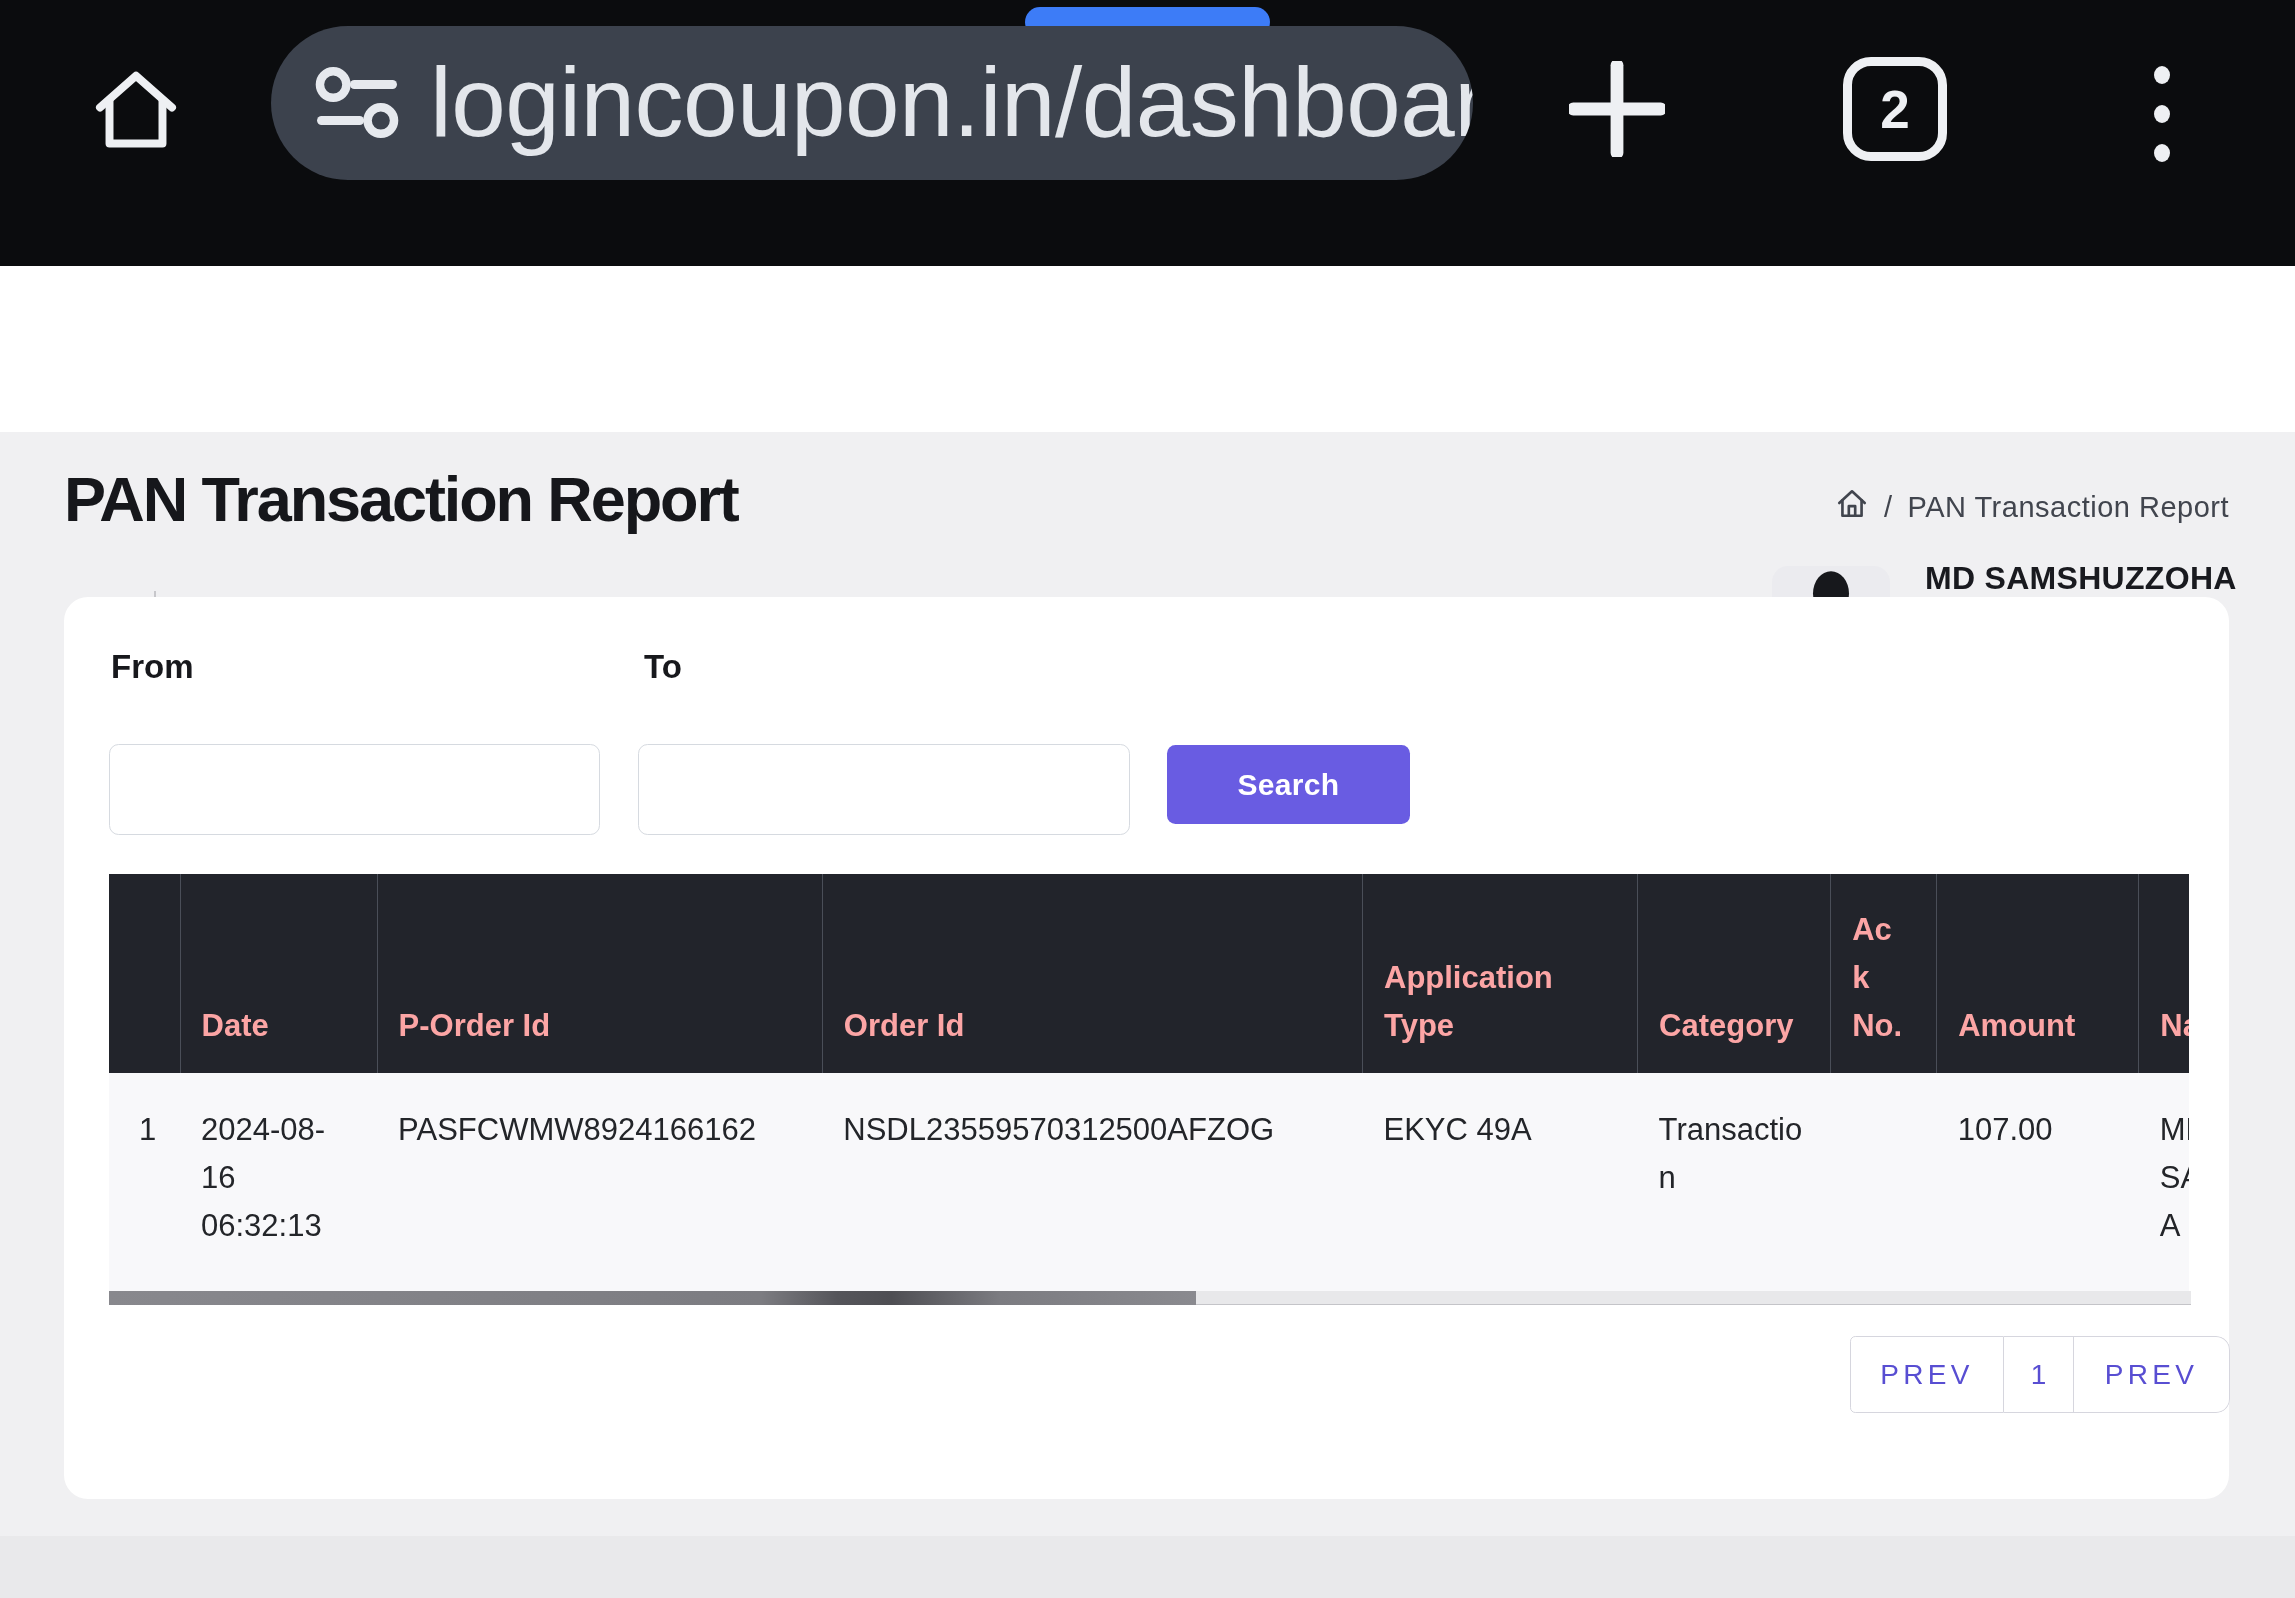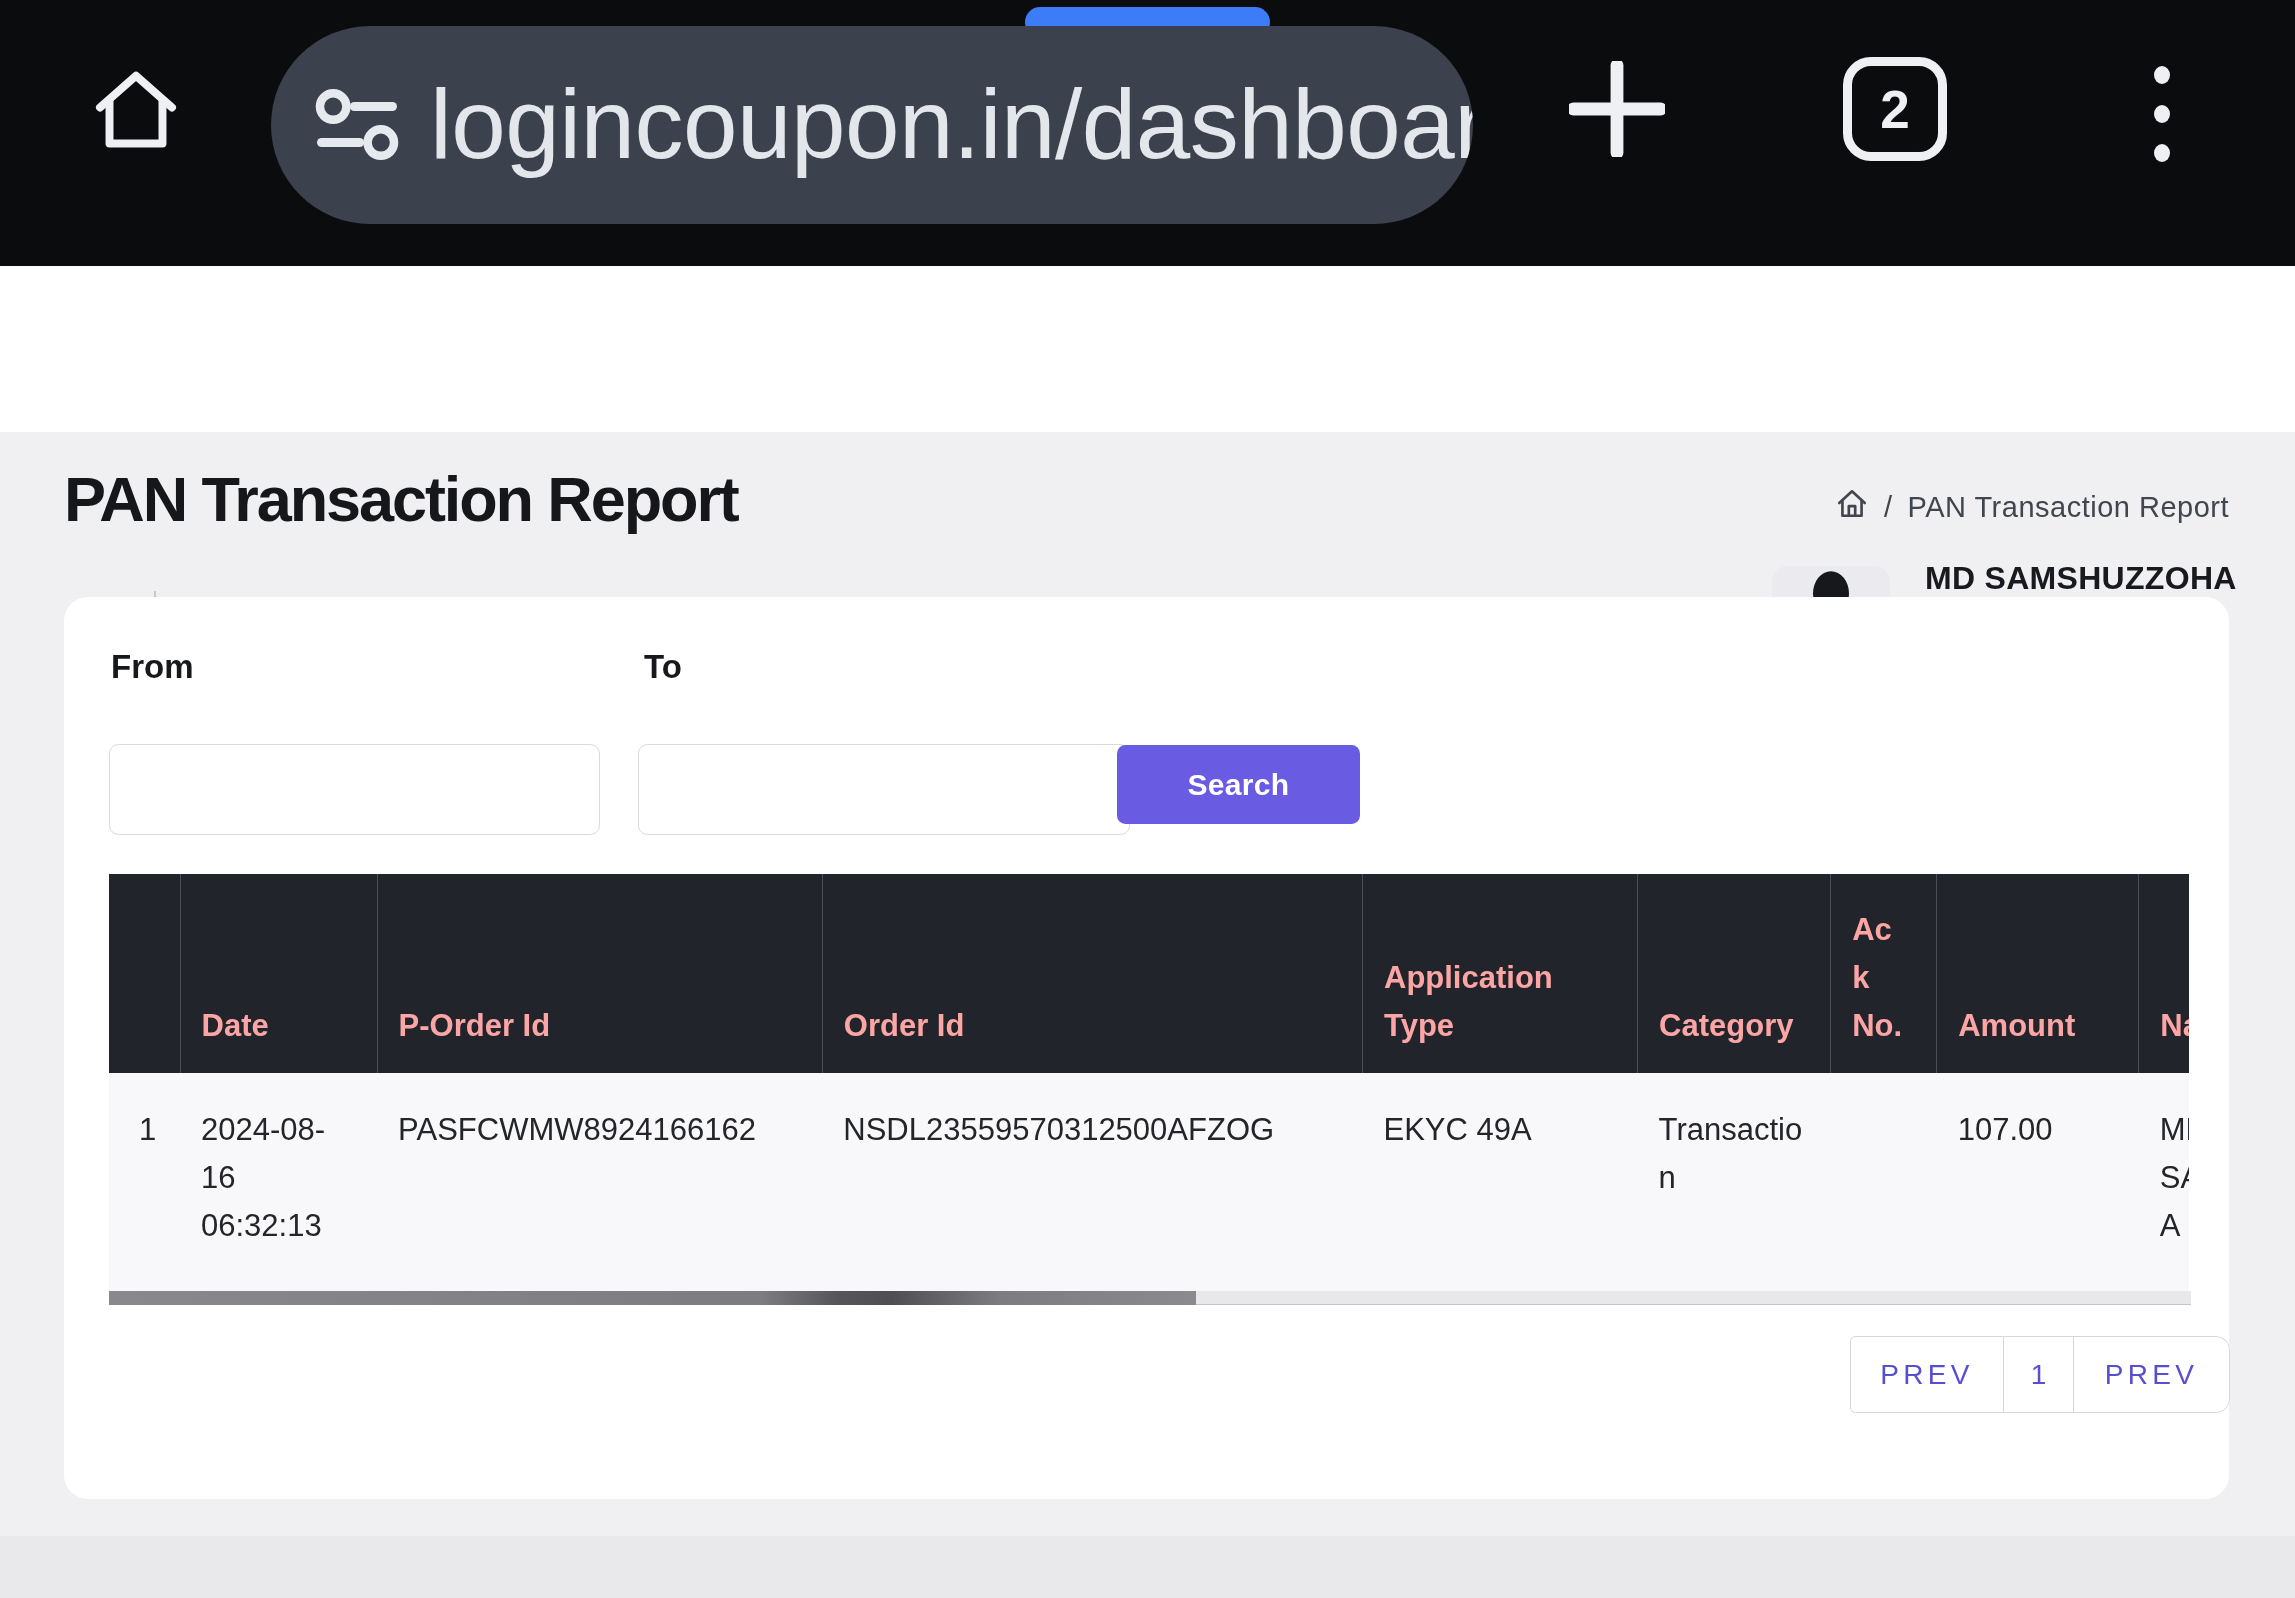--- a/index.html
+++ b/index.html
@@ -6,21 +6,21 @@
   *{box-sizing:border-box;}
   .screen{
     position:relative;width:2295px;height:1598px;overflow:hidden;
     font-family:"Liberation Sans","DejaVu Sans",sans-serif;background:#f0f0f2;
   }
   
   .chrome{position:absolute;left:0;top:0;width:2295px;height:266px;background:#0b0c0e;}
   .blue-pill{position:absolute;left:1025px;top:7.4px;width:245px;height:30px;border-radius:15px;background:#3d7cf7;}
   .home-btn{position:absolute;left:80px;top:56px;width:112px;height:106px;display:flex;align-items:center;justify-content:center;}
   .url-bar{
-    position:absolute;left:271px;top:25.5px;width:1202px;height:198px;border-radius:99px;
+    position:absolute;left:271px;top:25.5px;width:1202px;height:154px;border-radius:99px;
     background:#3c424d;display:flex;align-items:center;padding-left:41px;overflow:hidden;
   }
   .tune-ic{flex:0 0 90px;margin-right:28px;}
   .url-text{font-size:98px;color:#e3e6eb;white-space:nowrap;letter-spacing:-0.5px;}
   .plus-btn{position:absolute;left:1568px;top:61px;width:98px;height:98px;display:flex;align-items:center;justify-content:center;}
   .tabs-btn{
     position:absolute;left:1843px;top:57px;width:104px;height:104px;border:9.6px solid #eef0f3;border-radius:28px;
     display:flex;align-items:center;justify-content:center;color:#eef0f3;font-size:53px;font-weight:700;
   }
   .dots-btn{position:absolute;left:2151px;top:66px;width:21px;height:96px;display:flex;flex-direction:column;justify-content:space-between;align-items:center;}
@@ -46,21 +46,21 @@
   .f-label{position:absolute;font-size:33px;font-weight:700;color:#17181c;}
   .from-label{left:47px;top:51px;}
   .to-label{left:580px;top:51px;}
   .f-input{
     position:absolute;top:147px;height:91px;border:1.6px solid #d6dae0;border-radius:9.6px;background:#fff;
     font-size:31px;color:#232529;padding:0 21px;font-family:inherit;outline:none;
   }
   .from-input{left:45px;width:491px;}
   .to-input{left:574px;width:492px;}
   .search-btn{
-    position:absolute;left:1053px;top:148px;width:243px;height:79px;background:#695ce2;border:none;border-radius:8.5px;
+    position:absolute;left:1103px;top:148px;width:243px;height:79px;background:#695ce2;border:none;border-radius:8.5px;
     color:#ffffff;font-size:30px;font-weight:600;font-family:inherit;letter-spacing:0.3px;
   }
   
   .table-wrap{position:absolute;left:45px;top:277px;width:2080px;height:417px;overflow:hidden;}
   table.report{border-collapse:collapse;table-layout:fixed;width:2306px;}
   .report col.c0{width:71px}.report col.c1{width:197px}.report col.c2{width:445px}
   .report col.c3{width:540px}.report col.c4{width:275px}.report col.c5{width:193px}
   .report col.c6{width:106px}.report col.c7{width:202px}.report col.c8{width:276px}
   .report thead tr{height:199px;}
   .report th{

